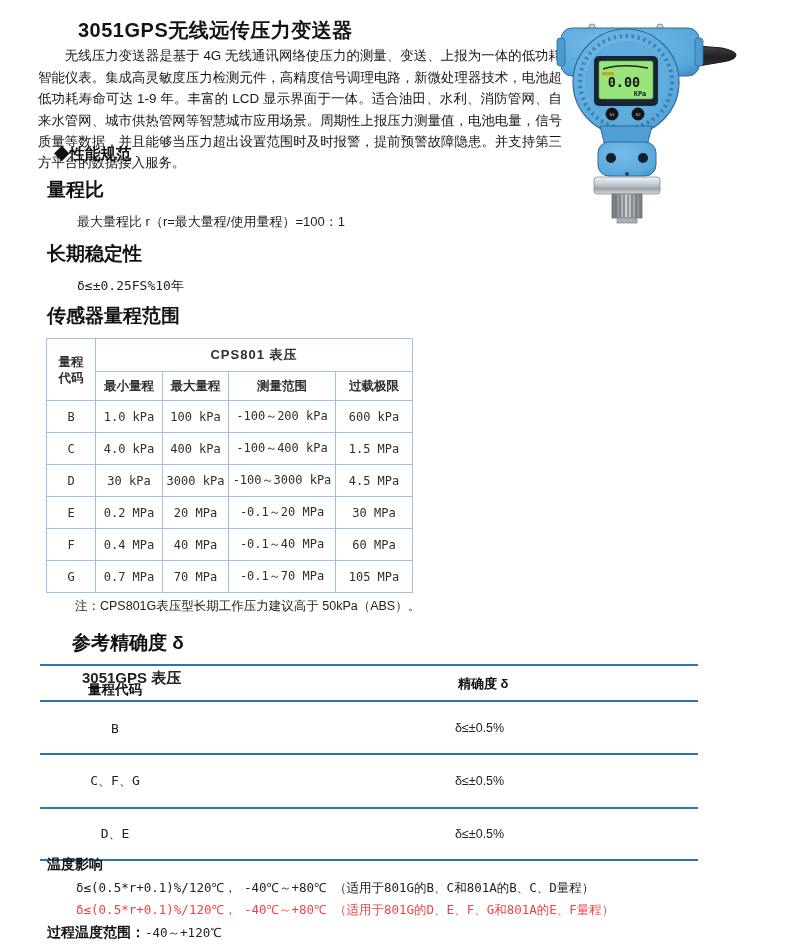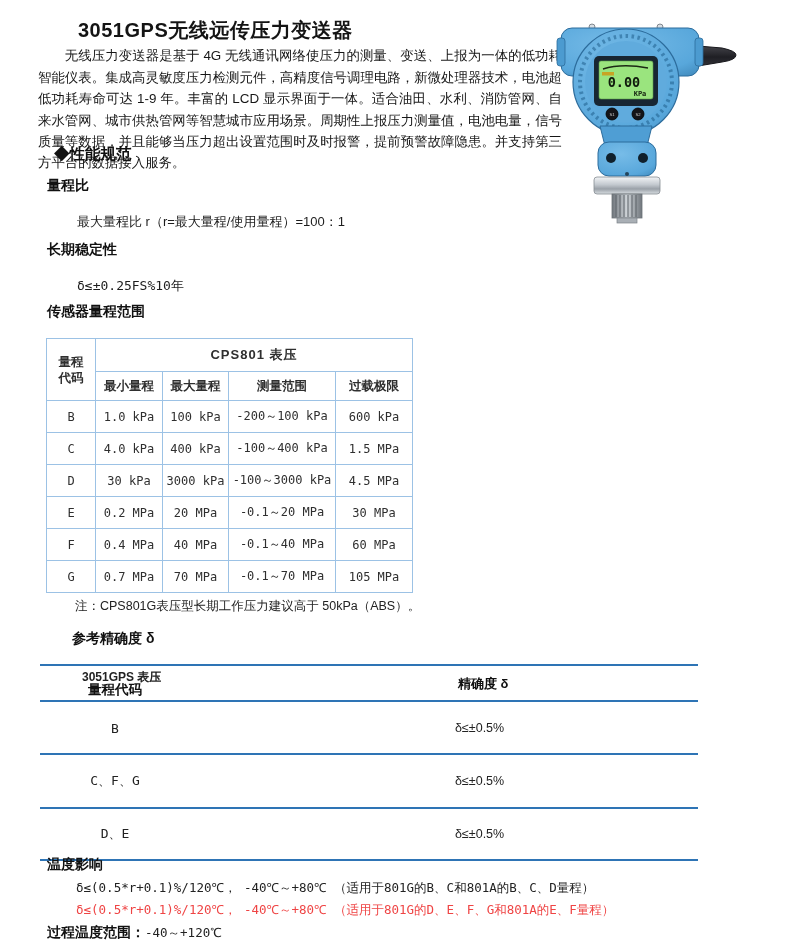--- a/index.html
+++ b/index.html
@@ -5,21 +5,21 @@
   html,body{margin:0;padding:0;}
   body{
     width:790px;height:948px;position:relative;background:#ffffff;
     font-family:"Liberation Sans",sans-serif;color:#1c1c1c;overflow:hidden;
   }
   .abs{position:absolute;}
   .title{left:78px;top:4px;font-size:20px;font-weight:bold;color:#141414;letter-spacing:.5px;}
   .intro{left:38px;top:32px;width:524px;font-size:13.4px;line-height:21.4px;
          text-indent:2em;text-align:justify;color:#161616;}
   .sec-header{left:54px;top:144px;font-size:15.5px;font-weight:bold;color:#111;}
-  .h2{font-size:14px;font-weight:bold;color:#111;}
+  .h2{font-size:19px;font-weight:bold;color:#111;}
   .h-ratio{left:47px;top:177px;}
   .h-stab{left:47px;top:241px;}
   .h-sensor{left:47px;top:303px;}
   .h-acc{left:47px;top:630px;margin-left:25px;}
   .h-temp{left:47px;top:856px;font-size:14px;}
   .body-line{font-size:13px;color:#1d1d1d;}
   .ratio-text{left:77px;top:213px;}
   .stab-text{left:77px;top:277px;}
   .mono{font-family:"DejaVu Sans Mono",monospace;}
 
@@ -31,21 +31,21 @@
   table.sensor .group-h{height:32px;font-weight:bold;font-size:13px;letter-spacing:1px;}
   table.sensor .col-h{height:28px;font-weight:bold;margin-top:9px;}
   table.sensor .data-row td{height:31px;font-family:"DejaVu Sans Mono",monospace;font-size:12px;}
   .w-min{width:66px;} .w-max{width:65px;} .w-range{width:106px;} .w-over{width:76px;}
 
   .note{left:75px;top:598px;font-size:12.5px;color:#222;}
 
   
   .acc-table{left:40px;top:664px;width:658px;}
   .acc-header{position:relative;height:34px;border-top:2px solid #2e74b5;border-bottom:2px solid #2e74b5;}
-  .acc-h-small{position:absolute;left:42px;top:3px;font-size:12px;font-weight:bold;color:#222;}
+  .acc-h-small{position:absolute;left:42px;top:3px;font-size:15px;font-weight:bold;color:#222;}
   .acc-h-big{position:absolute;left:48px;top:15px;font-size:13.5px;font-weight:bold;color:#111;}
   .acc-h-right{position:absolute;left:418px;top:9px;font-size:13px;font-weight:bold;color:#111;}
   .acc-row{position:relative;border-bottom:2px solid #2e74b5;}
   .acc-row.r1{height:51px;} .acc-row.r2{height:52px;text-decoration:underline;} .acc-row.r3{height:50px;}
   .acc-code{position:absolute;left:30px;width:90px;text-align:center;top:50%;
     transform:translateY(-50%);font-size:13px;color:#222;font-family:"DejaVu Sans Mono",monospace;}
   .acc-val{position:absolute;left:415px;top:50%;transform:translateY(-50%);
     font-size:12.5px;color:#222;}
 
   .temp-line1{left:76px;top:879px;font-size:12.5px;color:#222;}
@@ -171,21 +171,21 @@
   <tr>
     <td class="col-h w-min">最小量程</td>
     <td class="col-h w-max">最大量程</td>
     <td class="col-h w-range">测量范围</td>
     <td class="col-h w-over">过载极限</td>
   </tr>
   <tr class="data-row">
     <td>B</td>
     <td>1.0 kPa</td>
     <td>100 kPa</td>
-    <td>-200～100 kPa</td>
+    <td>-100～200 kPa</td>
     <td>600 kPa</td>
   </tr>
   <tr class="data-row">
     <td>C</td>
     <td>4.0 kPa</td>
     <td>400 kPa</td>
     <td>-100～400 kPa</td>
     <td>1.5 MPa</td>
   </tr>
   <tr class="data-row">

